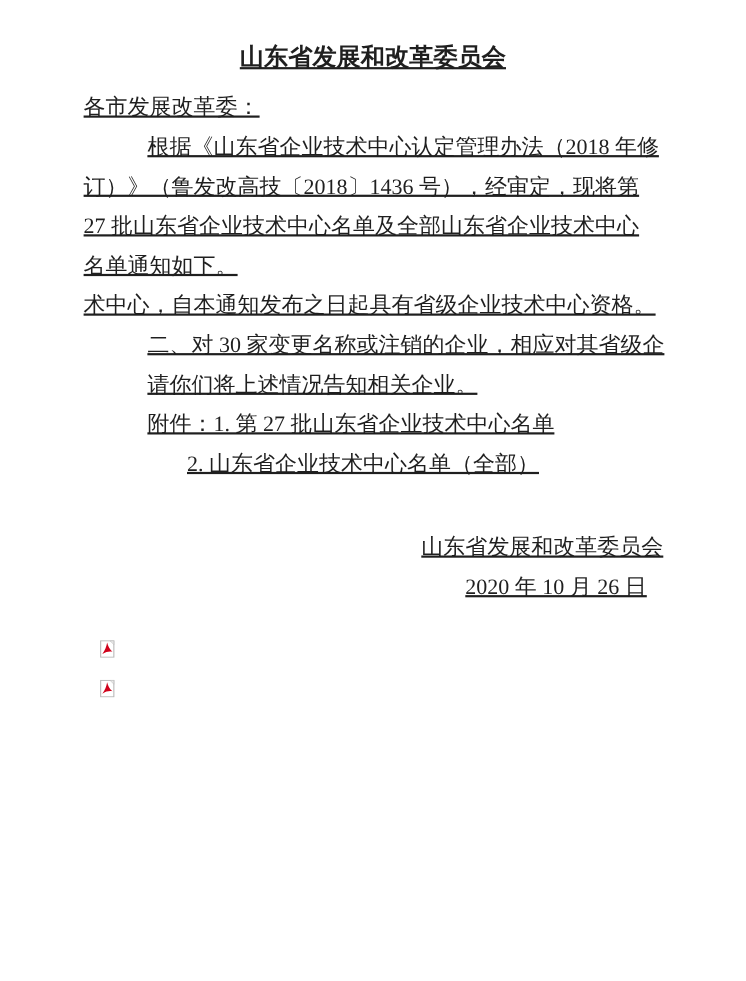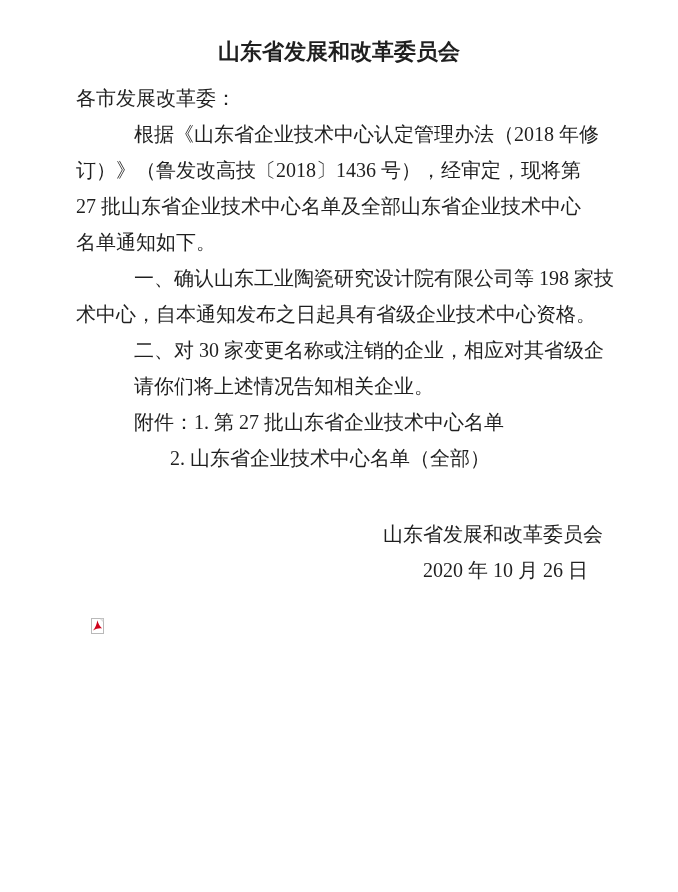--- a/index.html
+++ b/index.html
@@ -5,20 +5,21 @@
   * { margin: 0; padding: 0; box-sizing: border-box; }
   html, body { background: #ffffff; }
   .page {
     position: relative;
     width: 678px;
     height: 640px;
     background: var(--page-bg, #ffffff);
     overflow: hidden;
     font-family: "Liberation Serif", "DejaVu Serif", serif;
     color: var(--text-color, #1f1f1f);
+    text-decoration: underline;
   }
   
   .titles { padding-top: 24px; }
   .title-line {
     font-family: "Liberation Sans", "DejaVu Sans", sans-serif;
     font-weight: bold;
     font-size: 22px;
     line-height: 56px;
     text-align: center;
     white-space: nowrap;
@@ -85,21 +86,20 @@
       <div class="body-line indent-0">各市发展改革委：</div>
 
       <div class="body-line indent-1">根据《山东省企业技术中心认定管理办法（2018 年修</div>
 
       <div class="body-line indent-0">订）》（鲁发改高技〔2018〕1436 号），经审定，现将第</div>
 
       <div class="body-line indent-0">27 批山东省企业技术中心名单及全部山东省企业技术中心</div>
 
       <div class="body-line indent-0">名单通知如下。</div>
 
-      <div class="body-line indent-1">一、确认山东工业陶瓷研究设计院有限公司等 198 家技</div>
 
       <div class="body-line indent-0">术中心，自本通知发布之日起具有省级企业技术中心资格。</div>
 
       <div class="body-line indent-1">二、对 30 家变更名称或注销的企业，相应对其省级企</div>
 
 
       <div class="body-line indent-1">请你们将上述情况告知相关企业。</div>
 
       <div class="body-line indent-1">附件：1. 第 27 批山东省企业技术中心名单</div>
 

